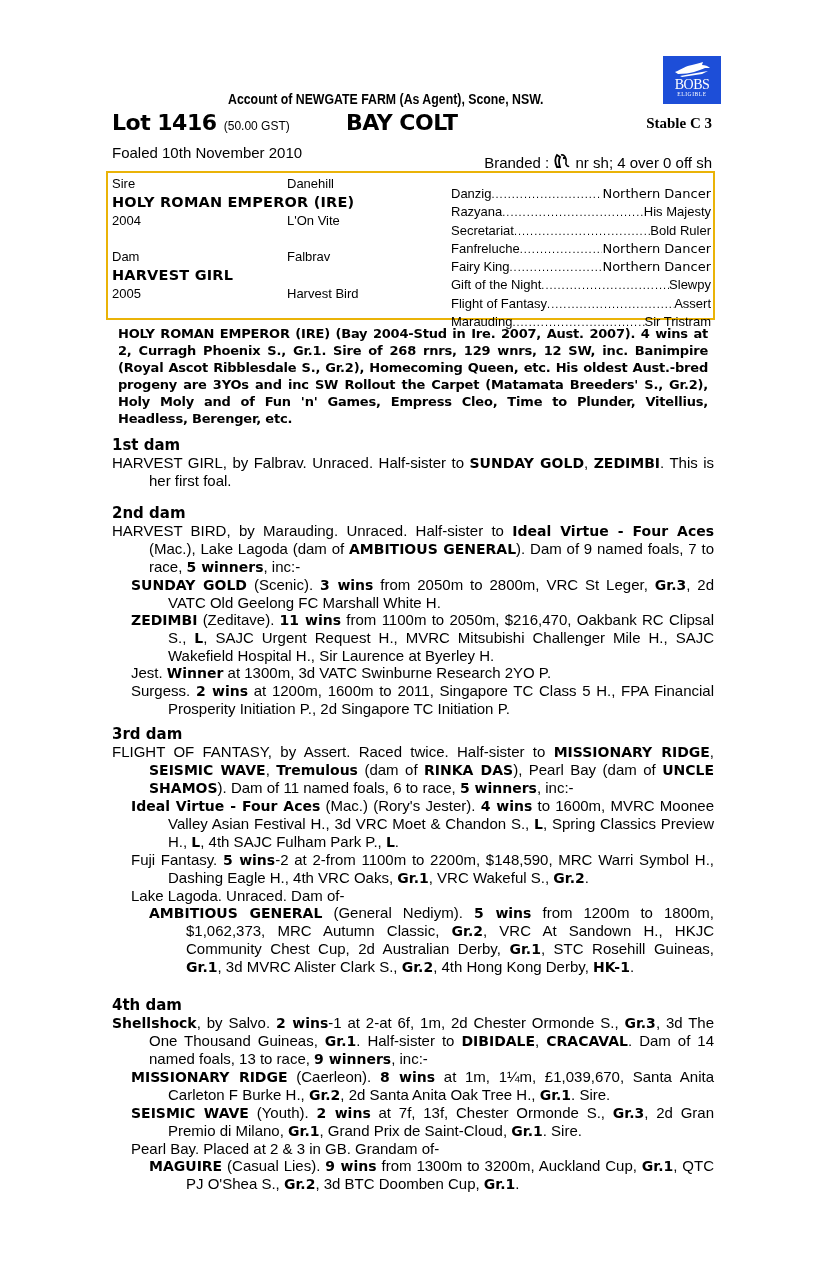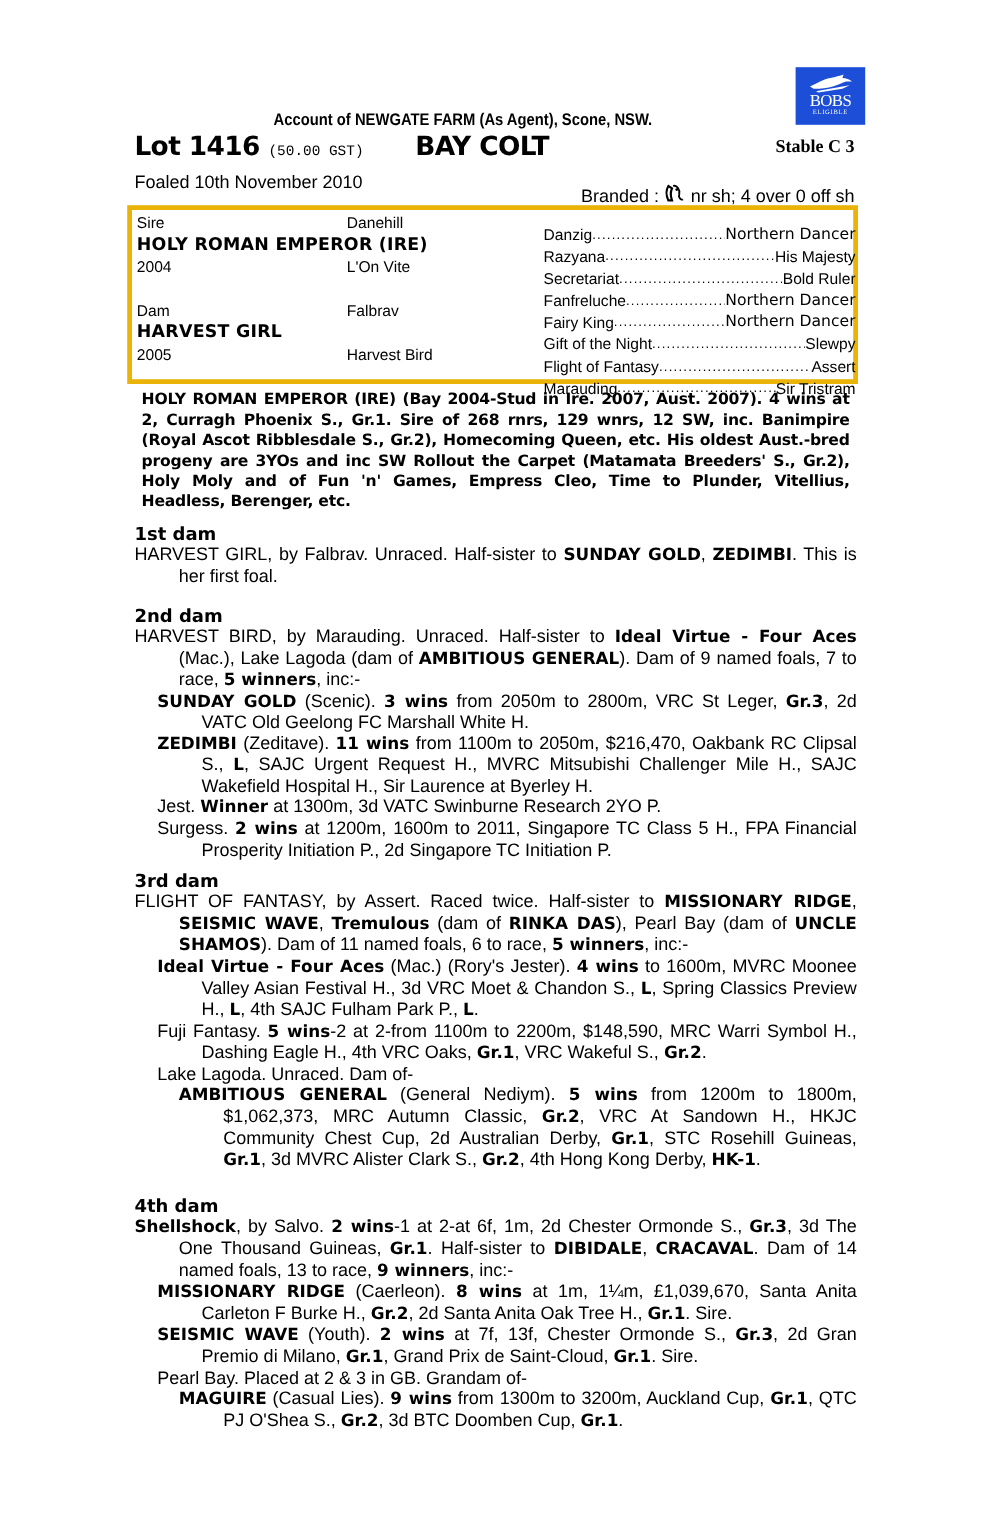--- a/index.html
+++ b/index.html
@@ -5,27 +5,27 @@
   html, body { margin: 0; padding: 0; background: #ffffff; }
   body { width: 827px; height: 1270px; position: relative; overflow: hidden; color: #000; font-family: "Liberation Sans", sans-serif; }
   .page { position: absolute; left: 112px; top: 0; width: 602px; }
   .logo { position: absolute; left: 663px; top: 56px; width: 58px; height: 48px; background: #1d4ed8; color: #fff; text-align: center; }
   .logo svg { display: block; margin: 4px auto 0; }
   .logo .bobs { font-family: "Liberation Serif", serif; font-size: 14px; line-height: 13px; letter-spacing: -0.5px; }
   .logo .elig { font-family: "Liberation Serif", serif; font-size: 5.5px; letter-spacing: 0.6px; line-height: 7px; }
   .account { position: absolute; top: 91px; left: 116px; font-family: "Liberation Sans", sans-serif; font-weight: bold; font-size: 14px; transform: scaleX(0.88); transform-origin: left; white-space: nowrap; }
   .lotline { position: absolute; top: 110px; left: 0; width: 602px; height: 26px; }
   .lot { position: absolute; left: 0; top: 0; font-weight: 900; font-size: 22px; font-family: "DejaVu Sans", sans-serif; letter-spacing: -0.5px; }
-  .gst { font-weight: normal; font-size: 12px; font-family: Liberation Mono, monospace; letter-spacing: 0; }
+  .gst { font-weight: normal; font-size: 12px; font-family: Liberation Sans, sans-serif; letter-spacing: 0; }
   .colt { position: absolute; left: 234px; top: 0; font-weight: 900; font-size: 22px; font-family: "DejaVu Sans", sans-serif; letter-spacing: -0.5px; }
   .stable { position: absolute; right: 2px; top: 5px; font-weight: 900; font-size: 15px; font-family: Liberation Serif, serif; }
   .foaled { position: absolute; top: 144px; left: 0; font-size: 15px; }
   .branded { position: absolute; top: 152px; right: 2px; font-size: 15px; white-space: nowrap; }
   .brand-mark { display: inline-block; width: 18px; height: 18px; vertical-align: -2px; }
-  .pedigree { position: absolute; top: 171px; left: -6px; width: 609px; height: 149px; border: 4px solid #eab308; box-sizing: border-box; }
+  .pedigree { position: absolute; top: 171px; left: -6px; width: 609px; height: 149px; border: 2px solid #eab308; box-sizing: border-box; }
   .ped-left { position: absolute; left: 4px; top: 2px; width: 330px; }
   .ped-row { position: relative; height: 18.3px; font-size: 13px; line-height: 18px; }
   .ped-row .c2 { position: absolute; left: 175px; top: 0; }
   .ped-big { font-family: "DejaVu Sans", sans-serif; font-weight: 900; font-size: 14.5px; letter-spacing: 0.2px; }
   .ped-right { position: absolute; left: 343px; top: 12px; width: 260px; }
   .pr { display: flex; height: 18.3px; line-height: 18px; font-size: 13px; white-space: nowrap; overflow: hidden; }
   .pr .nm { flex: 0 0 auto; }
   .pr .dots { flex: 1 1 auto; overflow: hidden; letter-spacing: 1px; font-size: 11px; }
   .pr .dots::before { content: "............................................................................................................"; }
   .pr .sr { flex: 0 0 auto; }

